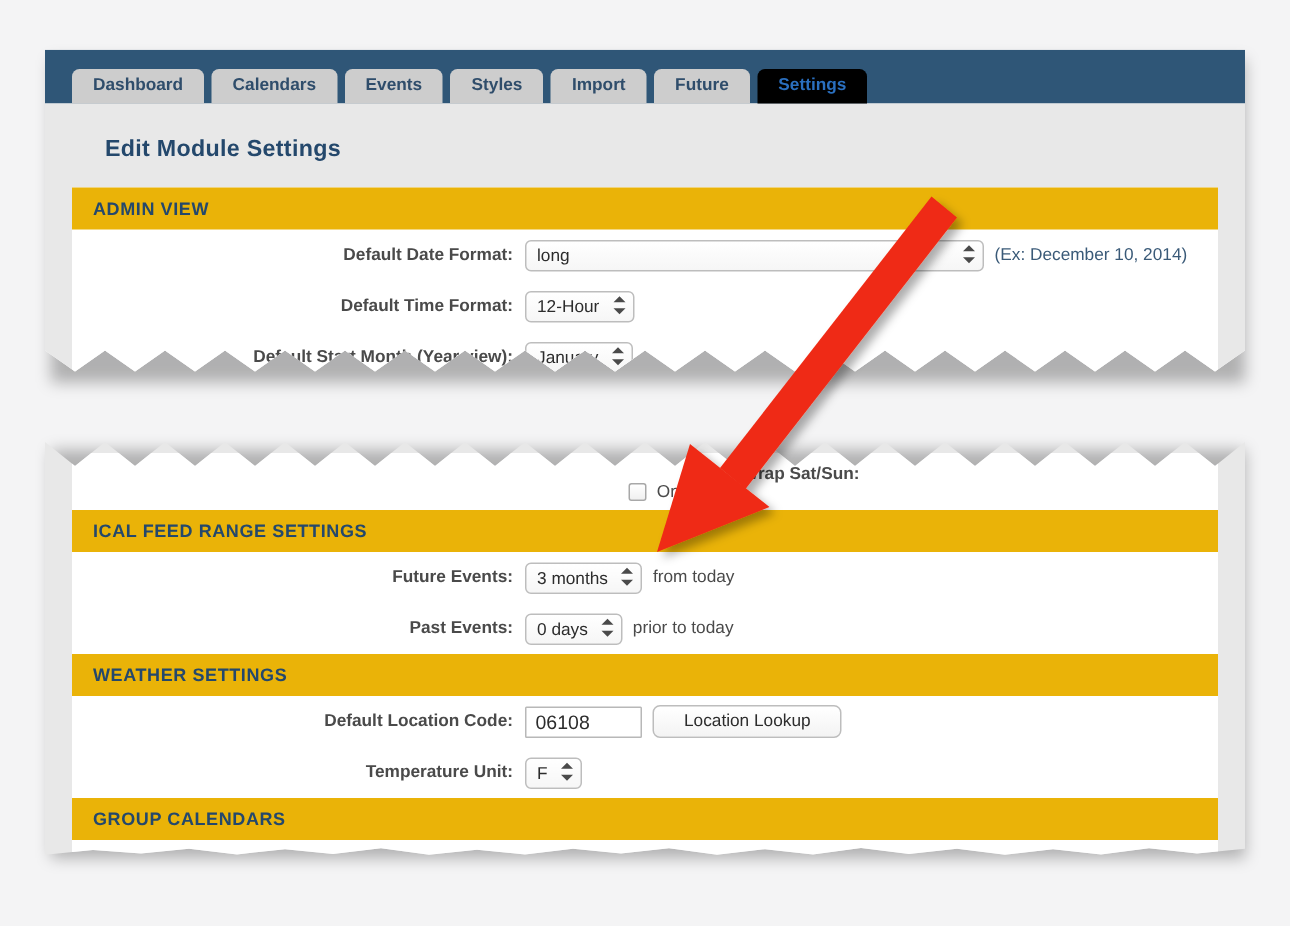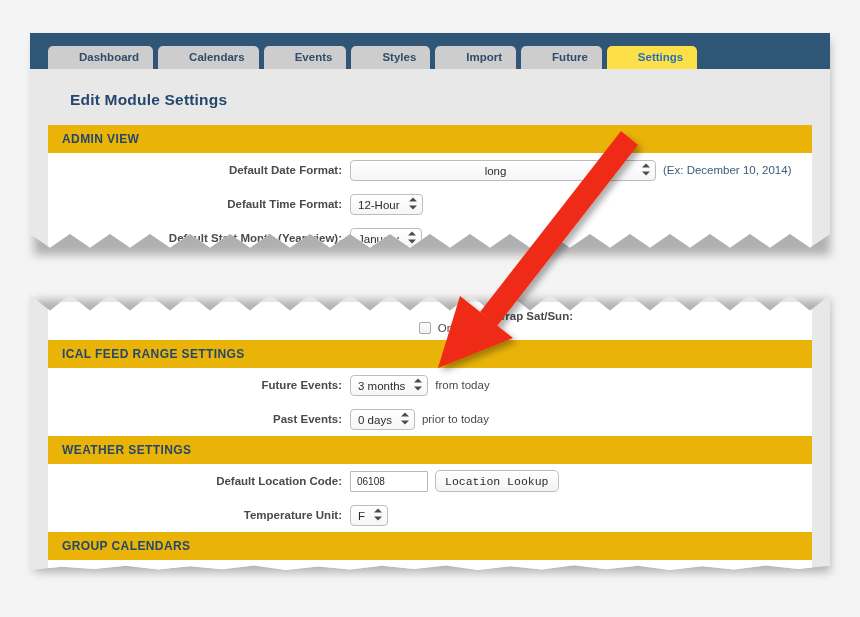--- a/index.html
+++ b/index.html
@@ -109,29 +109,29 @@
     padding: 8px 0 0 18px;
     box-sizing: border-box;
     display: flex;
     align-items: flex-end;
   }
   .tab {
     background: #cdcdcd;
     color: #2f4d6b;
     font-size: 11.5px;
     font-weight: bold;
-    padding: 6px 14px 6px 31px;
+    padding: 6px 14px 6px 14px;
     margin-right: 5px;
     border-radius: 5px 5px 0 0;
     line-height: 1;
     white-space: nowrap;
     cursor: pointer;
   }
   .tab.active {
-    background: #fde047;
+    background: #000000;
     color: #2a6fbf;
   }
 
   
   .page-inner {
     background: #e8e8e8;
     padding: 0 18px;
     height: 100%;
     box-sizing: border-box;
   }
@@ -197,21 +197,21 @@
     color: #2c2c2c;
     padding: 2px 22px 2px 7px;
     height: 21px;
     line-height: 17px;
     box-sizing: border-box;
     position: relative;
     cursor: pointer;
     display: inline-block;
     white-space: nowrap;
   }
-  .sel-wrap { position: relative; display: inline-block; text-align: center; }
+  .sel-wrap { position: relative; display: inline-block; }
   .sel-wrap::after {
     content: "";
     position: absolute;
     right: 7px;
     top: 50%;
     margin-top: -5px;
     width: 7px;
     height: 10px;
     pointer-events: none;
     background:
@@ -238,35 +238,35 @@
   .stepper i.up { border-bottom: 4px solid #4a4a4a; }
   .stepper i.dn { border-top: 4px solid #4a4a4a; margin-top: 4px; }
 
   .sel.wide { width: 306px; padding-right: 22px; }
 
   .txtinput {
     background: #ffffff;
     border: 1px solid #b8b8b8;
     border-radius: 1px;
     font-family: "Liberation Sans", sans-serif;
-    font-size: 10px;
+    font-size: 13px;
     color: #2c2c2c;
     padding: 2px 6px;
     height: 21px;
     width: 78px;
     box-sizing: border-box;
   }
   .btn {
     background: linear-gradient(#ffffff, #f3f3f3);
     border: 1px solid #bdbdbd;
     border-radius: 5px;
-    font-family: Liberation Mono, monospace;
+    font-family: Liberation Sans, sans-serif;
     font-size: 11.5px;
     color: #2c2c2c;
-    padding: 3px 9px;
+    padding: 3px 20px;
     height: 22px;
     box-sizing: border-box;
     cursor: pointer;
   }
 
   .cbox {
     width: 12px; height: 12px;
     border: 1px solid #a8a8a8;
     border-radius: 2px;
     background: linear-gradient(#ffffff, #f0f0f0);

